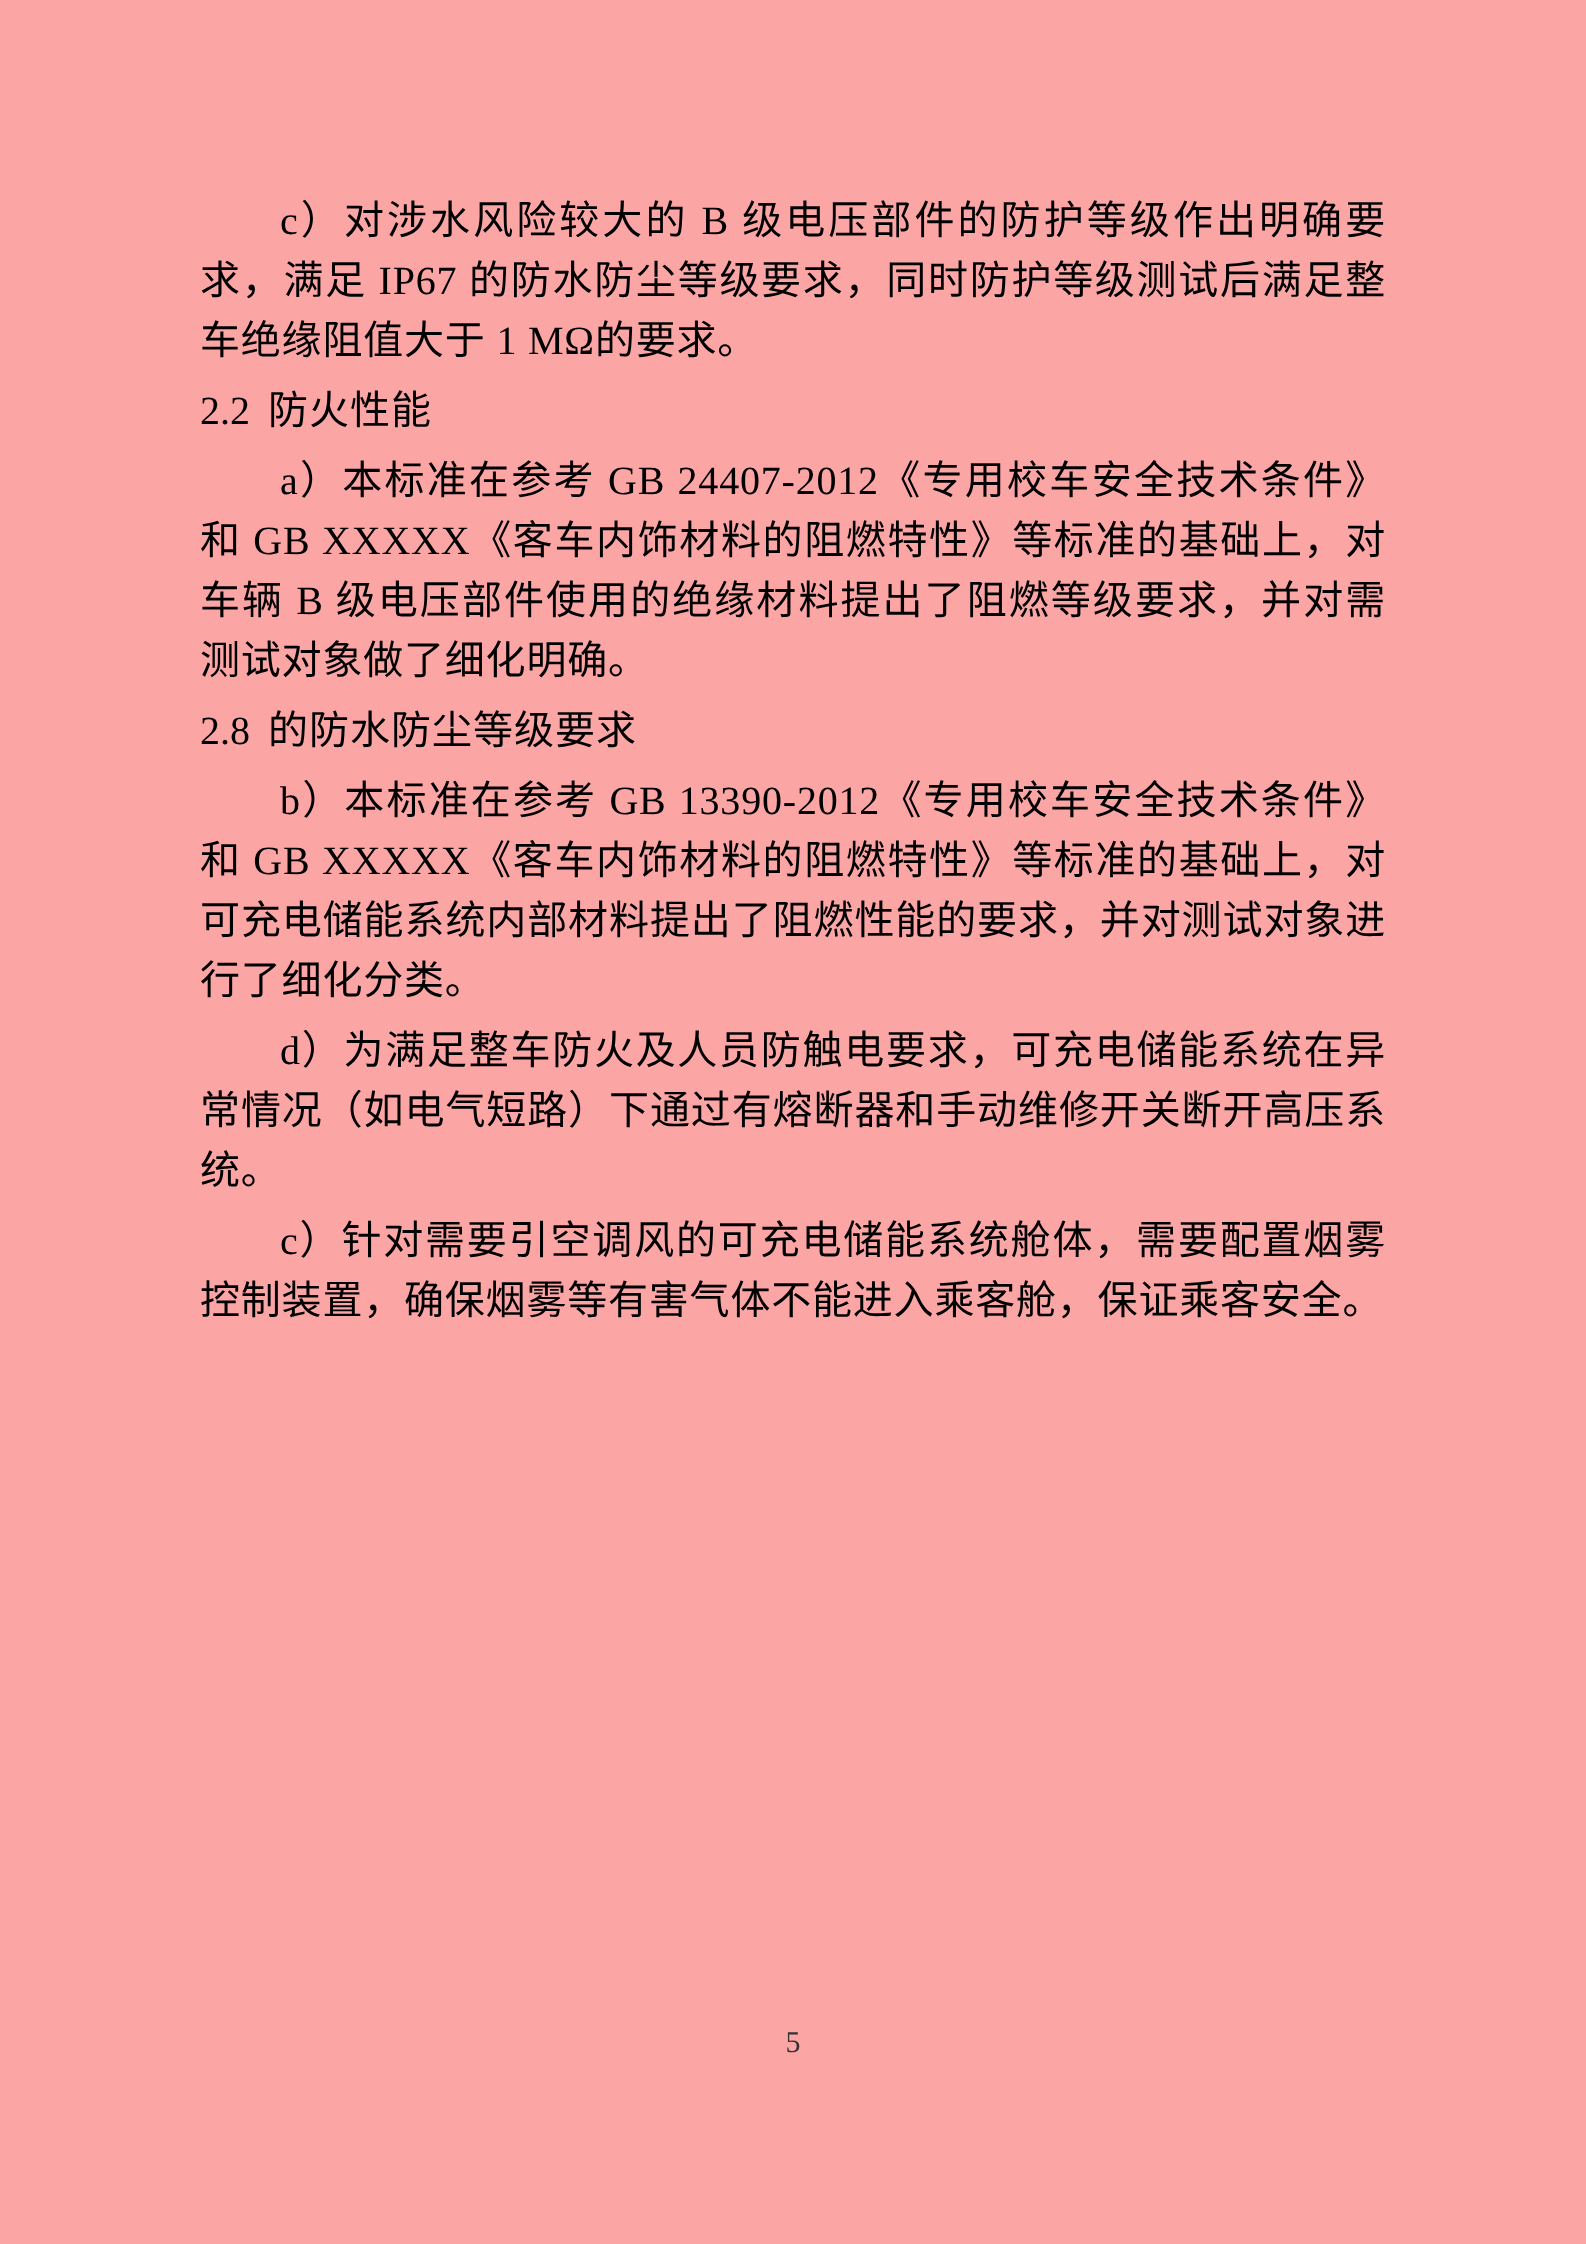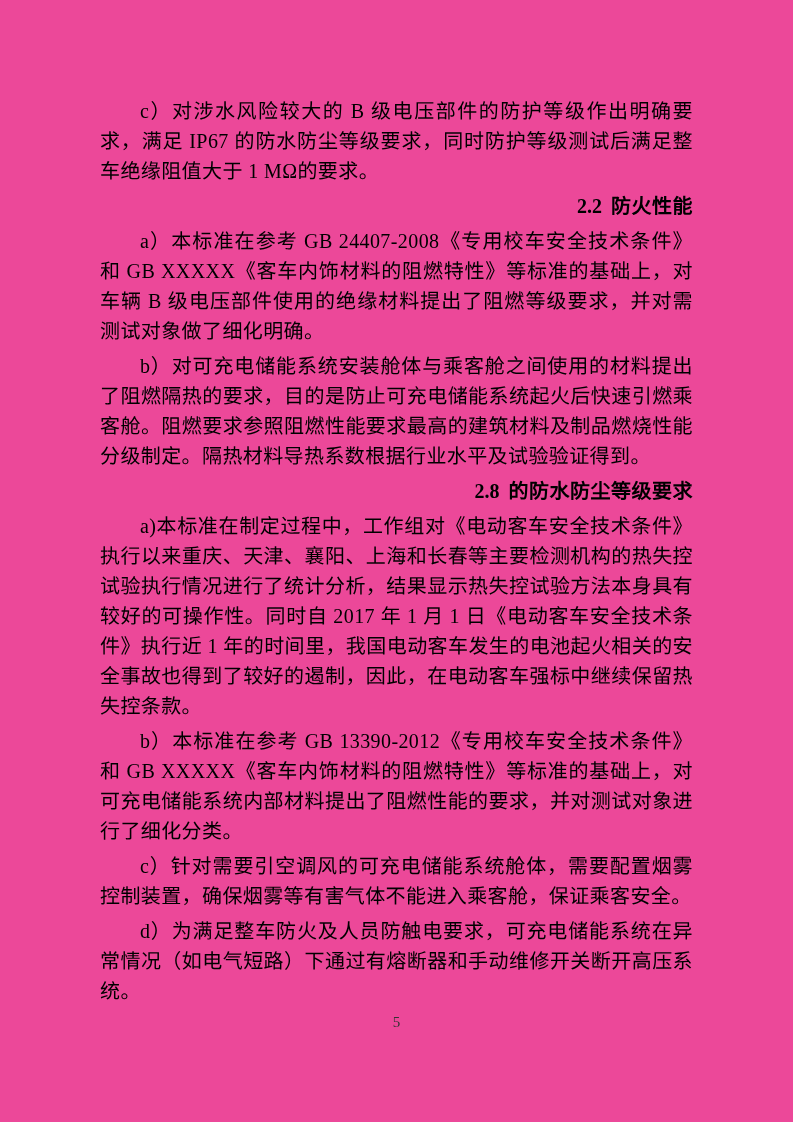--- a/index.html
+++ b/index.html
@@ -6,21 +6,21 @@
   html, body {
     margin: 0;
     padding: 0;
     background: #ffffff;
   }
   .page {
     position: relative;
     width: 793px;
     height: 1122px;
     margin: 0 auto;
-    background: #ec4899;
+    background: #fca5a5;
     overflow: hidden;
     color: #000000;
     font-family: "Liberation Serif", "DejaVu Serif", serif;
   }
   .content {
     position: absolute;
     left: 100px;
     top: 96px;
     width: 593px;
   }
@@ -30,22 +30,22 @@
     line-height: 30px;
     letter-spacing: 0.4px;
     text-align: justify;
     text-indent: 2em;
     word-break: break-all;
   }
   .content h2 {
     margin: 1px 0 5px 0;
     font-size: 20px;
     line-height: 30px;
-    font-weight: bold;
-    text-align: right;
+    font-weight: normal;
+    text-align: left;
   }
   .h-num {
     font-family: "Liberation Serif", "DejaVu Serif", serif;
     margin-right: 9px;
   }
   .h-title {
     font-family: "Liberation Sans", "DejaVu Sans", sans-serif;
     letter-spacing: 0.5px;
   }
   .footer {
@@ -67,34 +67,32 @@
 <div class="page">
   <main class="content">
 
     <p>c）对涉水风险较大的 B 级电压部件的防护等级作出明确要求，满足 IP67 的防水防尘等级要求，同时防护等级测试后满足整车绝缘阻值大于 1 MΩ的要求。</p>
 
 
     <h2>
       <span class="h-num">2.2</span><span class="h-title">防火性能</span>
     </h2>
 
-    <p>a）本标准在参考 GB 24407-2008《专用校车安全技术条件》和 GB XXXXX《客车内饰材料的阻燃特性》等标准的基础上，对车辆 B 级电压部件使用的绝缘材料提出了阻燃等级要求，并对需测试对象做了细化明确。</p>
+    <p>a）本标准在参考 GB 24407-2012《专用校车安全技术条件》和 GB XXXXX《客车内饰材料的阻燃特性》等标准的基础上，对车辆 B 级电压部件使用的绝缘材料提出了阻燃等级要求，并对需测试对象做了细化明确。</p>
 
-    <p>b）对可充电储能系统安装舱体与乘客舱之间使用的材料提出了阻燃隔热的要求，目的是防止可充电储能系统起火后快速引燃乘客舱。阻燃要求参照阻燃性能要求最高的建筑材料及制品燃烧性能分级制定。隔热材料导热系数根据行业水平及试验验证得到。</p>
 
     <h2>
       <span class="h-num">2.8</span><span class="h-title">的防水防尘等级要求</span>
     </h2>
 
-    <p>a)本标准在制定过程中，工作组对《电动客车安全技术条件》执行以来重庆、天津、襄阳、上海和长春等主要检测机构的热失控试验执行情况进行了统计分析，结果显示热失控试验方法本身具有较好的可操作性。同时自 2017 年 1 月 1 日《电动客车安全技术条件》执行近 1 年的时间里，我国电动客车发生的电池起火相关的安全事故也得到了较好的遏制，因此，在电动客车强标中继续保留热失控条款。</p>
 
     <p>b）本标准在参考 GB 13390-2012《专用校车安全技术条件》和 GB XXXXX《客车内饰材料的阻燃特性》等标准的基础上，对可充电储能系统内部材料提出了阻燃性能的要求，并对测试对象进行了细化分类。</p>
 
+    <p>d）为满足整车防火及人员防触电要求，可充电储能系统在异常情况（如电气短路）下通过有熔断器和手动维修开关断开高压系统。</p>
+
     <p>c）针对需要引空调风的可充电储能系统舱体，需要配置烟雾控制装置，确保烟雾等有害气体不能进入乘客舱，保证乘客安全。</p>
-
-    <p>d）为满足整车防火及人员防触电要求，可充电储能系统在异常情况（如电气短路）下通过有熔断器和手动维修开关断开高压系统。</p>
 
   </main>
 
   <footer class="footer">
     <span class="page-number">5</span>
   </footer>
 </div>
 
 </body></html>

